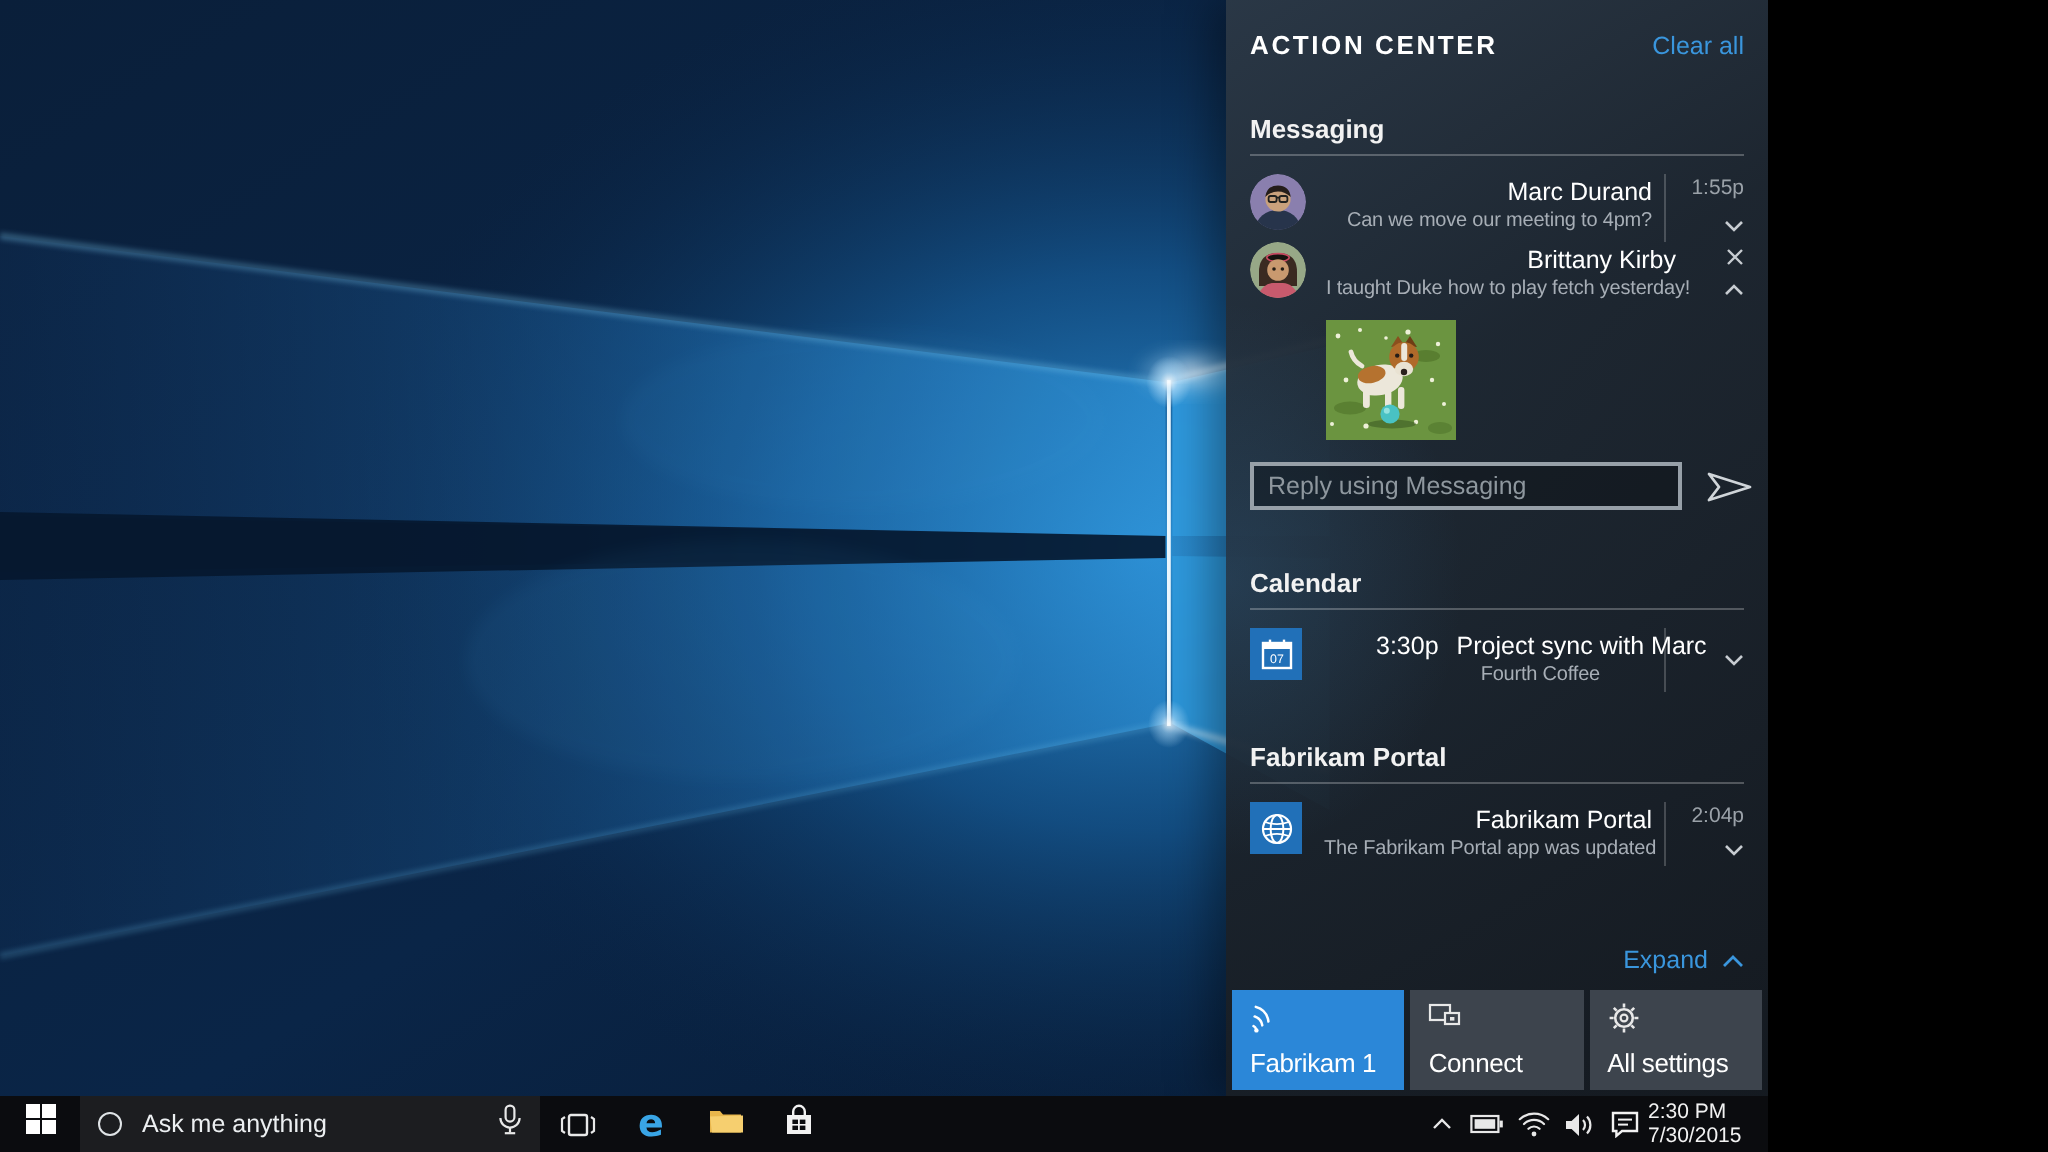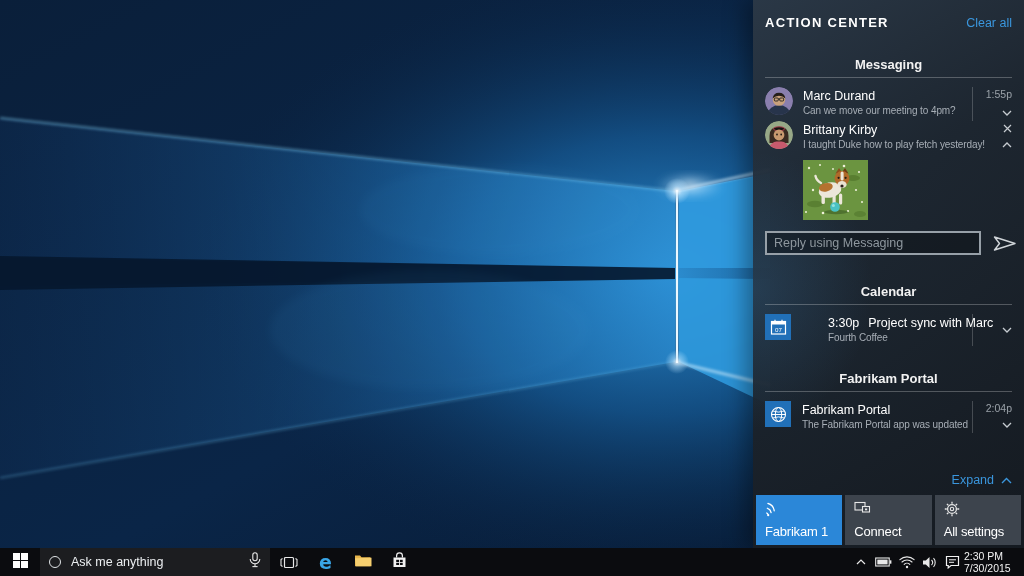--- a/index.html
+++ b/index.html
@@ -1,18 +1,18 @@
 <!DOCTYPE html>
 <html><head>
 <meta charset="utf-8">
 <style>
   * { margin:0; padding:0; box-sizing:border-box; }
   html,body { width:1024px; height:576px; background:#000; }
   .screen {
-    position:relative; width:1024px; height:576px; overflow:hidden;
+    position:relative; width:884px; height:576px; overflow:hidden;
     font-family:"Liberation Sans","DejaVu Sans",sans-serif;
     background:#f9a8d4; color:#fff;
   }
   
   .wallpaper { position:absolute; inset:0 0 28px 0; }
   .wallpaper svg { display:block; width:100%; height:100%; }
 
   
   .action-center {
     position:absolute; top:0; right:0; width:271px; height:548px;
@@ -23,32 +23,32 @@
     content:""; position:absolute; left:0; top:150px; width:120px; height:280px;
     background:radial-gradient(ellipse at 0% 50%, rgba(70,140,200,0.20), rgba(0,0,0,0) 70%);
     pointer-events:none;
   }
   .ac-inner { position:relative; height:100%; padding:0 12px; }
 
   .ac-header { display:flex; justify-content:space-between; align-items:center; padding-top:15px; }
   .ac-title { font-size:13px; font-weight:bold; letter-spacing:1.3px; color:#fff; }
   .link-blue { font-size:12.5px; color:#3a96dd; cursor:default; }
 
-  .section-label { font-size:13px; font-weight:600; color:#f2f2f2;text-align:center; }
+  .section-label { font-size:13px; font-weight:600; color:#f2f2f2; }
   .divider { height:1px; background:rgba(255,255,255,0.25); margin-top:5px; }
 
   .sec-messaging { margin-top:27px; }
   .sec-calendar  { margin-top:29px; }
   .sec-fabrikam  { margin-top:25px; }
 
   .notif { display:flex; align-items:stretch; }
   .notif .avatar { flex:none; width:28px; height:28px; border-radius:50%; overflow:hidden; margin-right:10px; }
   .notif .sq-icon { flex:none; width:26px; height:26px; background:#2170b8; margin-right:11px;
                     display:flex; align-items:center; justify-content:center; }
-  .notif .texts { flex:1; min-width:0; overflow:visible; padding-top:1px; }
+  .notif .texts { flex:1; min-width:0; overflow:visible; padding-top:1px;text-align:right; }
   .n-title { font-size:12.5px; line-height:16px; color:#fff; white-space:nowrap; }
   .n-sub   { font-size:10px; line-height:14px; color:#a7aeb6; white-space:nowrap; letter-spacing:-0.1px; }
   .right-col { flex:none; width:40px; margin-left:6px; padding-left:9px;
                border-left:1px solid rgba(255,255,255,0.20);
                display:flex; flex-direction:column; align-items:flex-end; justify-content:space-between;
                padding-top:1px; padding-bottom:2px; }
   .right-col.no-border { border-left:none; width:28px; }
   .right-col.center { justify-content:center; }
   .n-time { font-size:10.5px; color:#9aa1a8; }
   .icon-btn { display:flex; align-items:center; justify-content:center; height:12px; }

